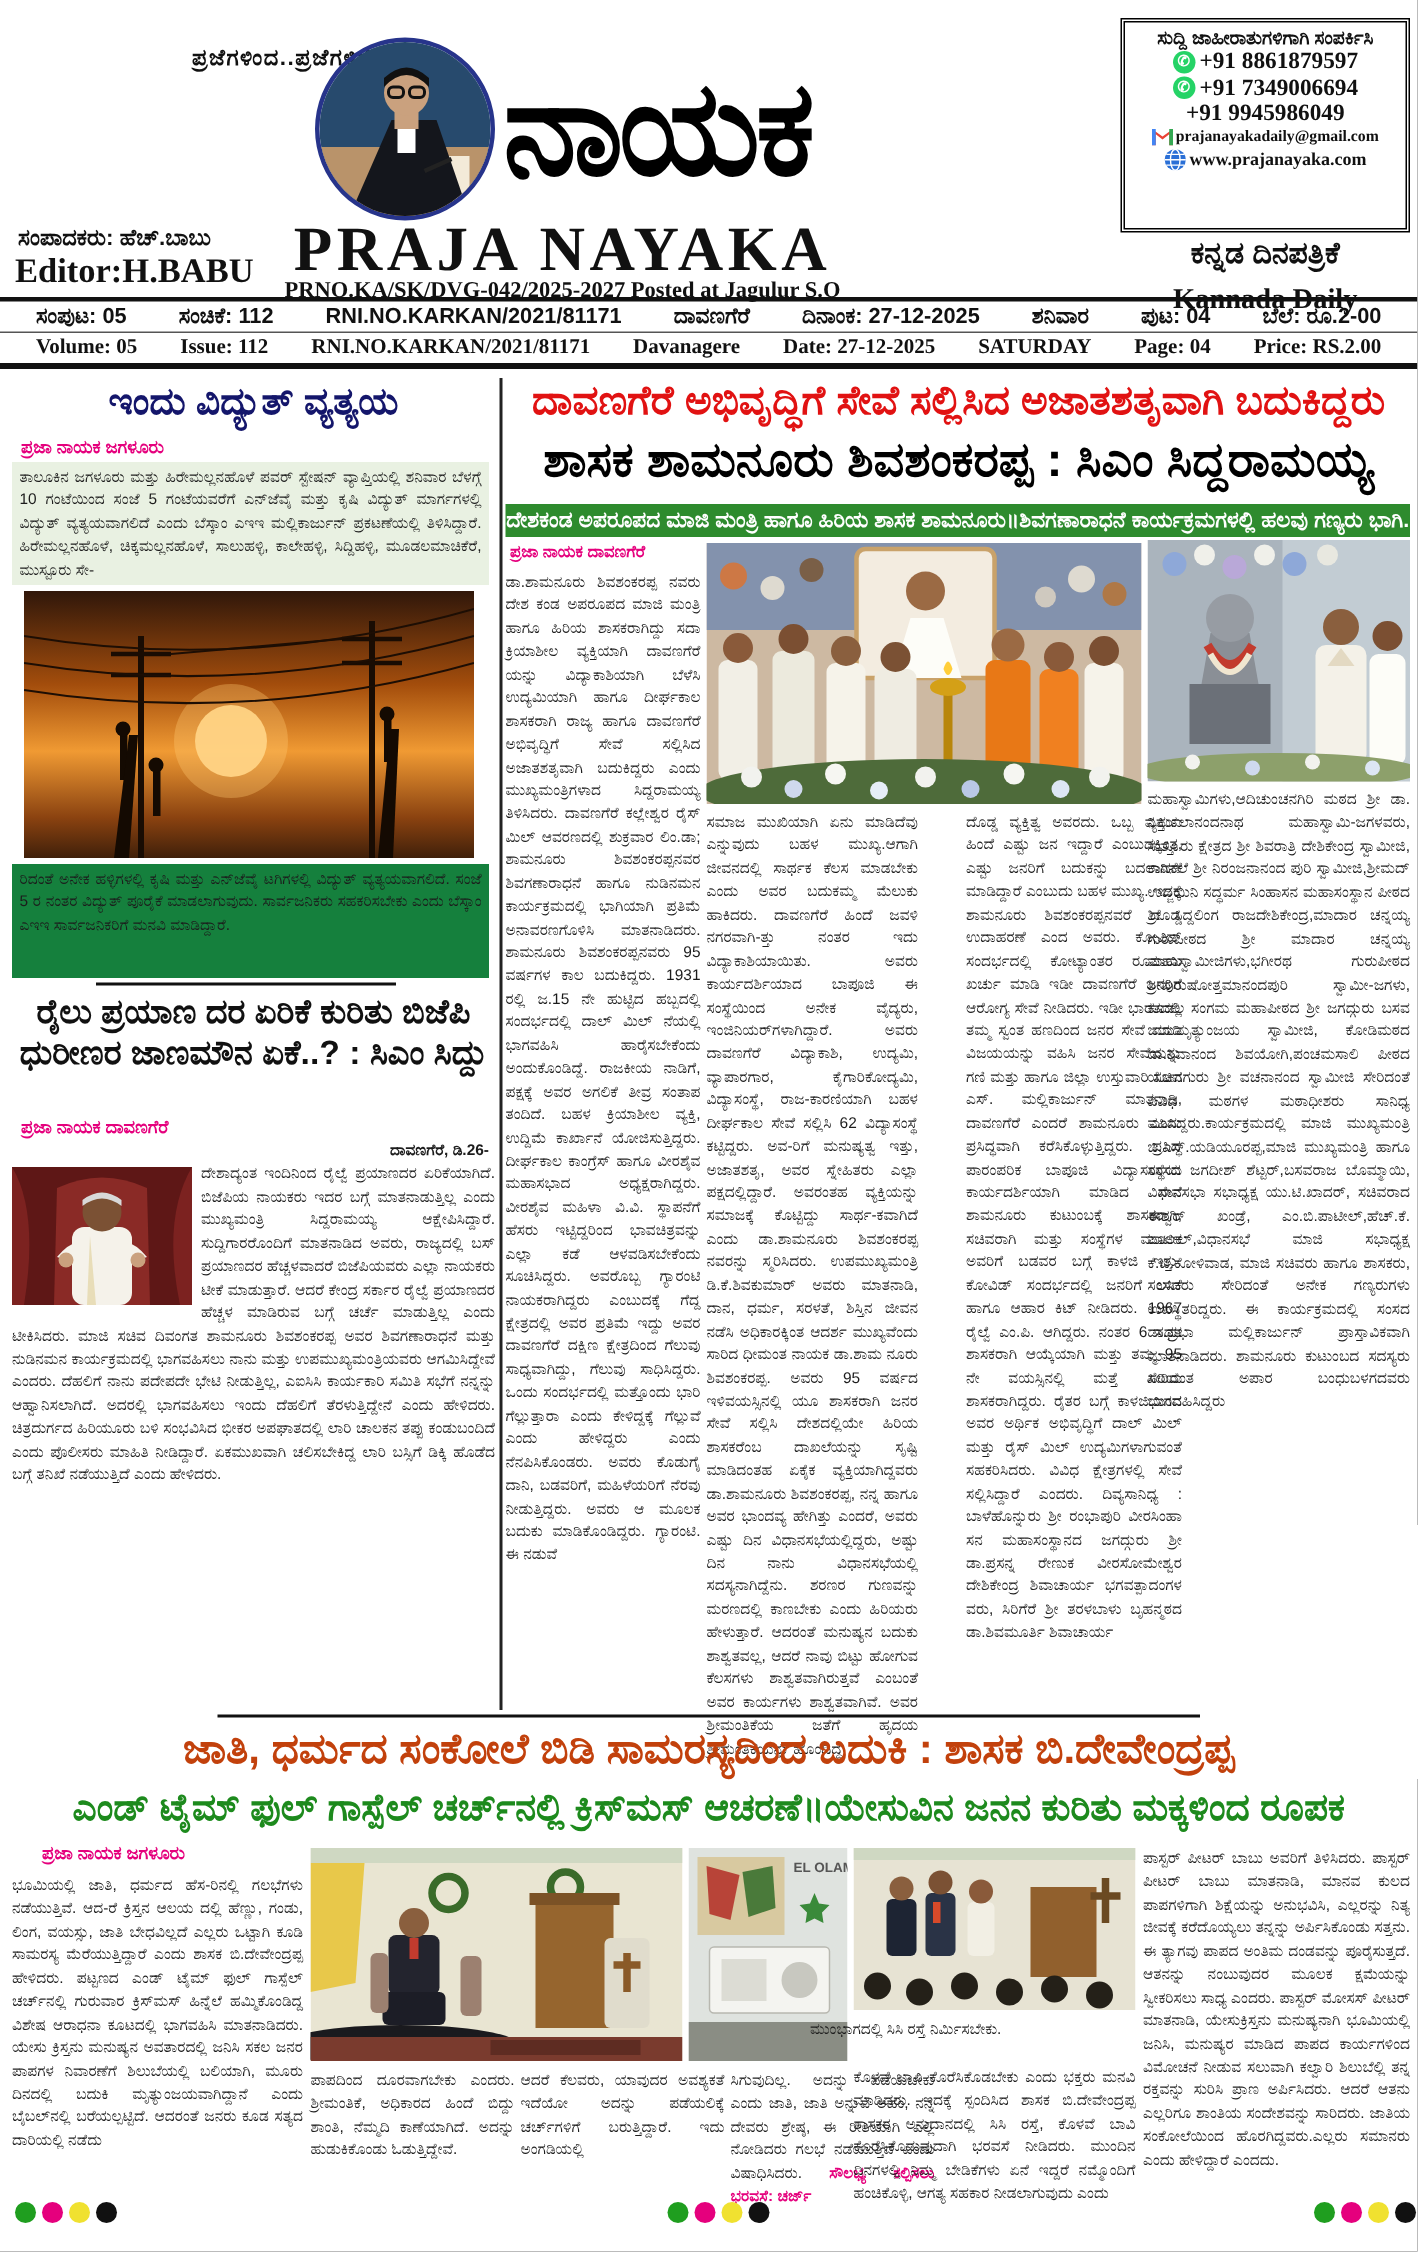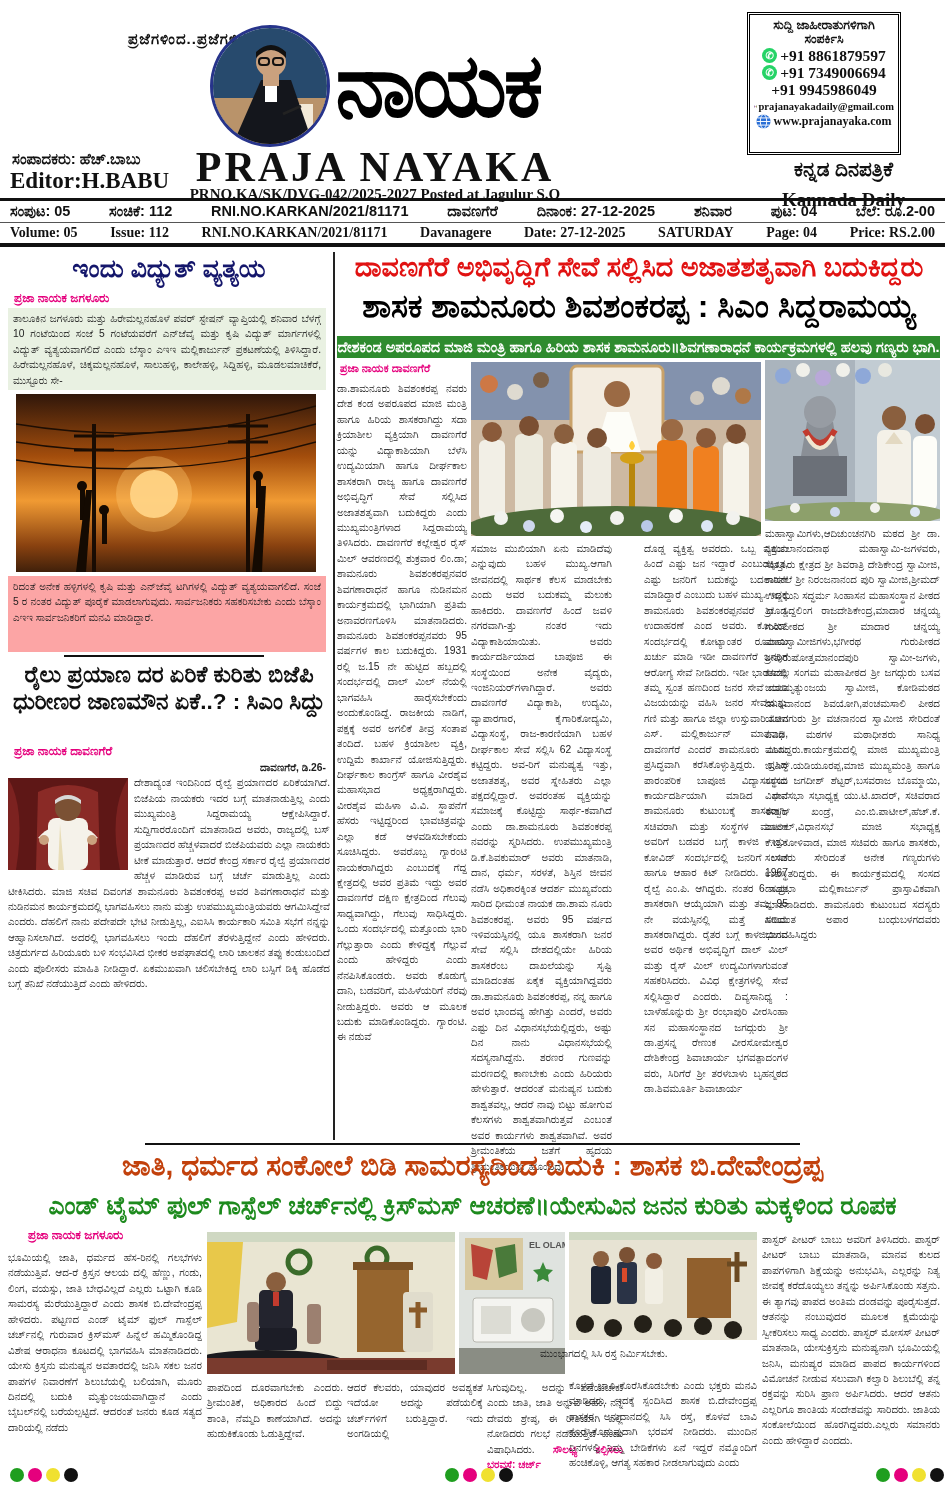--- a/index.html
+++ b/index.html
@@ -12,38 +12,38 @@
   .serif{font-family:"Liberation Serif",serif;}
   
   #tagline{left:128px;top:30px;font-weight:bold;font-size:15px;letter-spacing:1px;}
   #title-row{left:6px;top:22px;width:738px;height:128px;display:flex;align-items:center;justify-content:center;gap:6px;}
   .big-title{font-weight:900;font-size:88px;line-height:1;letter-spacing:-3px;color:#000;}
   #ambedkar{width:114px;height:116px;border-radius:50%;border:3px solid #27348b;overflow:hidden;flex:0 0 auto;}
   #english-title{left:6px;top:143px;width:738px;font-weight:900;font-size:42px;letter-spacing:3px;}
   #prno{left:6px;top:186px;width:738px;font-weight:bold;font-size:15px;}
   #editor-kn{left:12px;top:150px;font-weight:bold;font-size:15px;}
   #editor-en{left:10px;top:168px;font-weight:900;font-size:23px;}
-  #contact-box{left:747px;top:12px;width:154px;height:143px;border:3px double #000;padding:3px 4px;box-sizing:border-box;text-align:center;}
+  #contact-box{left:747px;top:12px;width:193px;height:143px;border:3px double #000;padding:3px 4px;box-sizing:border-box;text-align:center;}
   #contact-box .h{font-weight:bold;font-size:12.5px;line-height:1.15;}
   .phone-row{display:flex;align-items:center;justify-content:center;gap:3px;font-weight:bold;font-size:15.5px;font-family:"Liberation Serif",serif;line-height:1.12;}
   .mini-row{display:flex;align-items:center;justify-content:center;gap:2px;font-weight:bold;font-size:10.5px;font-family:"Liberation Serif",serif;margin-top:2px;}
   .wa{width:15px;height:15px;border-radius:50%;background:#25d366;color:#fff;font-size:10px;line-height:15px;text-align:center;flex:0 0 auto;}
   #kn-daily{left:747px;top:158px;width:193px;font-weight:900;font-size:20px;}
   #en-daily{left:747px;top:189px;width:193px;font-weight:900;font-size:19px;}
   
   #infobar{left:0;top:198px;width:945px;border-top:3px solid #111;border-bottom:4px solid #111;}
-  .ib-row{display:flex;justify-content:space-between;padding:2px 10px;font-weight:bold;font-size:14.5px;white-space:nowrap;}
+  .ib-row{display:flex;justify-content:space-between;padding:2px 24px;font-weight:bold;font-size:14.5px;white-space:nowrap;}
   .ib-row.en{font-family:"Liberation Serif",serif;border-top:1px solid #555;font-size:14px;}
   
   #vline-main{left:333px;top:252px;width:2px;height:888px;background:#222;}
   #a1-headline{left:8px;top:254px;width:322px;color:#14166b;font-weight:900;font-size:25px;}
   #a1-byline{left:14px;top:291px;}
   #a1-body1{left:8px;top:308px;width:318px;height:82px;background:#e9f1e2;padding:3px 5px;box-sizing:border-box;}
   #a1-photo{left:16px;top:394px;width:300px;height:178px;}
-  #a1-body2{left:8px;top:576px;width:318px;height:76px;background:#fca5a5;padding:3px 5px;box-sizing:border-box;}
+  #a1-body2{left:8px;top:576px;width:318px;height:76px;background:#15803d;padding:3px 5px;box-sizing:border-box;}
   #a-divider{left:64px;top:655px;width:200px;border-top:2px solid #111;}
   #a2-headline{left:8px;top:662px;width:322px;font-weight:900;font-size:22.5px;line-height:1.18;}
   #a2-byline{left:14px;top:744px;}
   #a2-body{left:8px;top:760px;width:322px;height:380px;}
   #a2-dateline{text-align:right;font-weight:bold;padding-right:4px;}
   #a2-photo{float:left;width:120px;height:92px;margin:3px 6px 2px 0;}
   
   #m-red{left:337px;top:252px;width:604px;color:#e11212;font-weight:900;font-size:27px;}
   #m-black{left:337px;top:288px;width:604px;color:#000;font-weight:900;font-size:32px;}
   #m-green{left:337px;top:336px;width:603px;height:22px;background:#2e8b2e;color:#fff;font-weight:900;font-size:14.5px;line-height:22px;text-align:center;}

